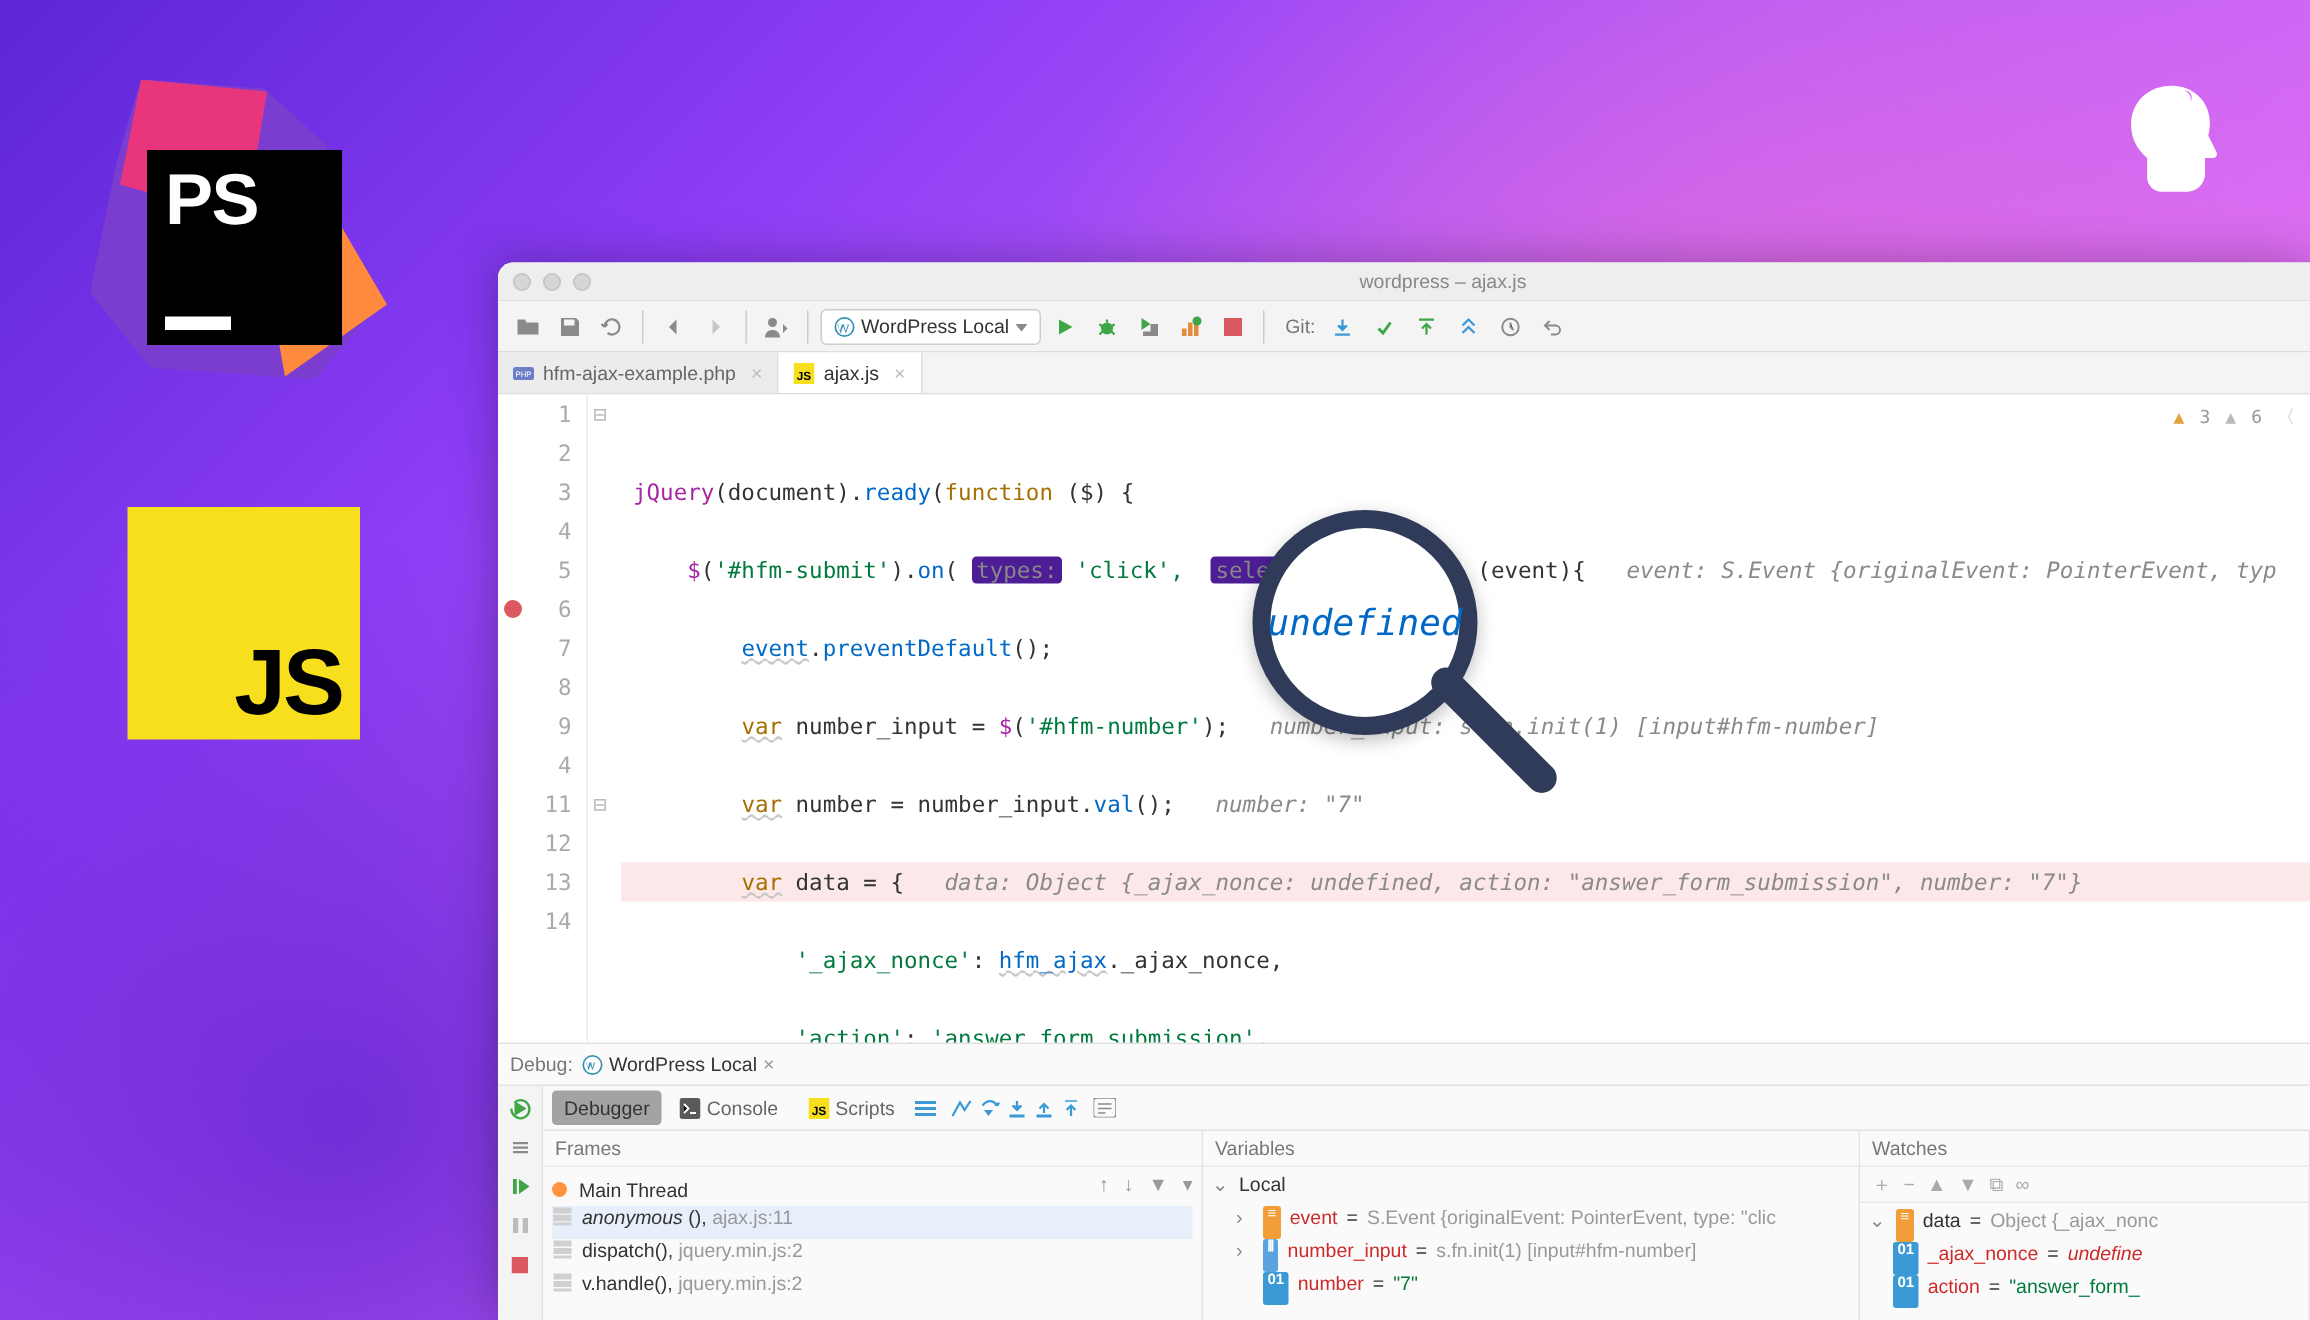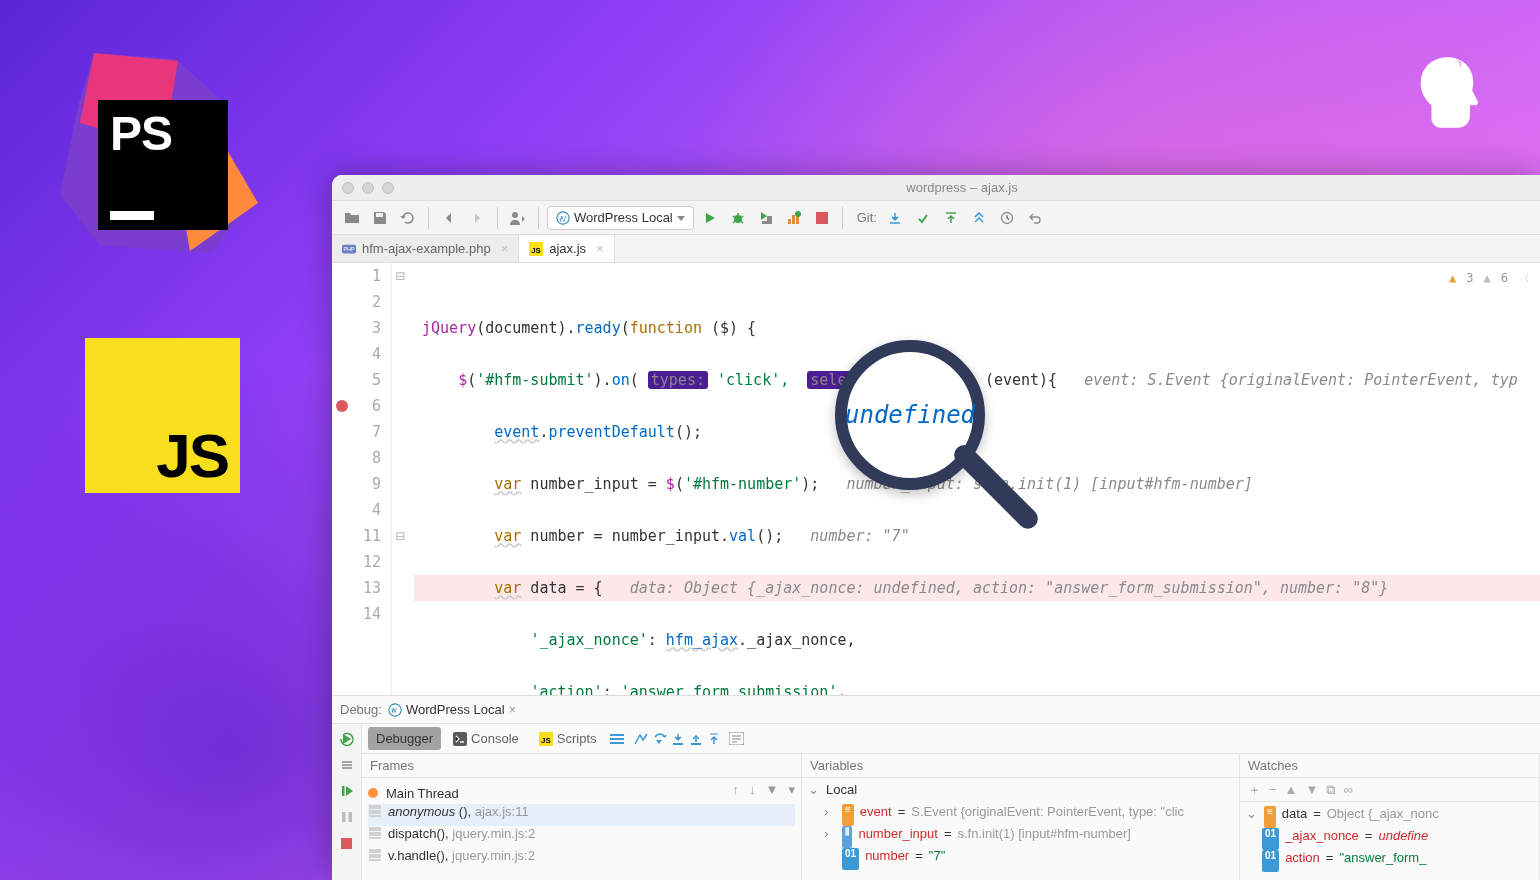--- a/index.html
+++ b/index.html
@@ -352,21 +352,21 @@
       <div class="warn-badges">
         <span style="color:#e2a33a">▲</span><span>3</span>
         <span style="color:#bbb">▲</span><span>6</span>
         <span style="color:#bbb">〈</span>
       </div>
 <div class="row"><span class="pu">jQuery</span><span class="nb">(document).</span><span class="bl">ready</span><span class="nb">(</span><span class="or">function </span><span class="nb">($) {</span></div>
 <div class="row">    <span class="pu">$</span><span class="nb">(</span><span class="gr">'#hfm-submit'</span><span class="nb">).</span><span class="bl">on</span><span class="nb">( </span><span class="box">types:</span><span class="gr"> 'click',  </span><span class="box">selector:</span><span> </span><span class="or">function </span><span class="nb">(event){   </span><span class="gy">event: S.Event {originalEvent: PointerEvent, typ</span></div>
 <div class="row">        <span class="bl un">event</span><span class="nb">.</span><span class="bl">preventDefault</span><span class="nb">();</span></div>
 <div class="row">        <span class="or un">var</span><span class="nb"> number_input = </span><span class="pu">$</span><span class="nb">(</span><span class="gr">'#hfm-number'</span><span class="nb">);   </span><span class="gy">number_input: s.fn.init(1) [input#hfm-number]</span></div>
 <div class="row">        <span class="or un">var</span><span class="nb"> number = number_input.</span><span class="bl">val</span><span class="nb">();   </span><span class="gy">number: "7"</span></div>
-<div class="row bp-line">        <span class="or un">var</span><span class="nb"> data = {   </span><span class="gy">data: Object {_ajax_nonce: undefined, action: "answer_form_submission", number: "8"}</span></div>
+<div class="row bp-line">        <span class="or un">var</span><span class="nb"> data = {   </span><span class="gy">data: Object {_ajax_nonce: undefined, action: "answer_form_submission", number: "7"}</span></div>
 <div class="row">            <span class="gr">'_ajax_nonce'</span><span class="nb">: </span><span class="bl un">hfm_ajax</span><span class="nb">._ajax_nonce,</span></div>
 <div class="row">            <span class="gr">'action'</span><span class="nb">: </span><span class="gr">'answer_form_submission'</span><span class="nb">,</span></div>
 
 
 
 
 
 
     </div>
   </div>

